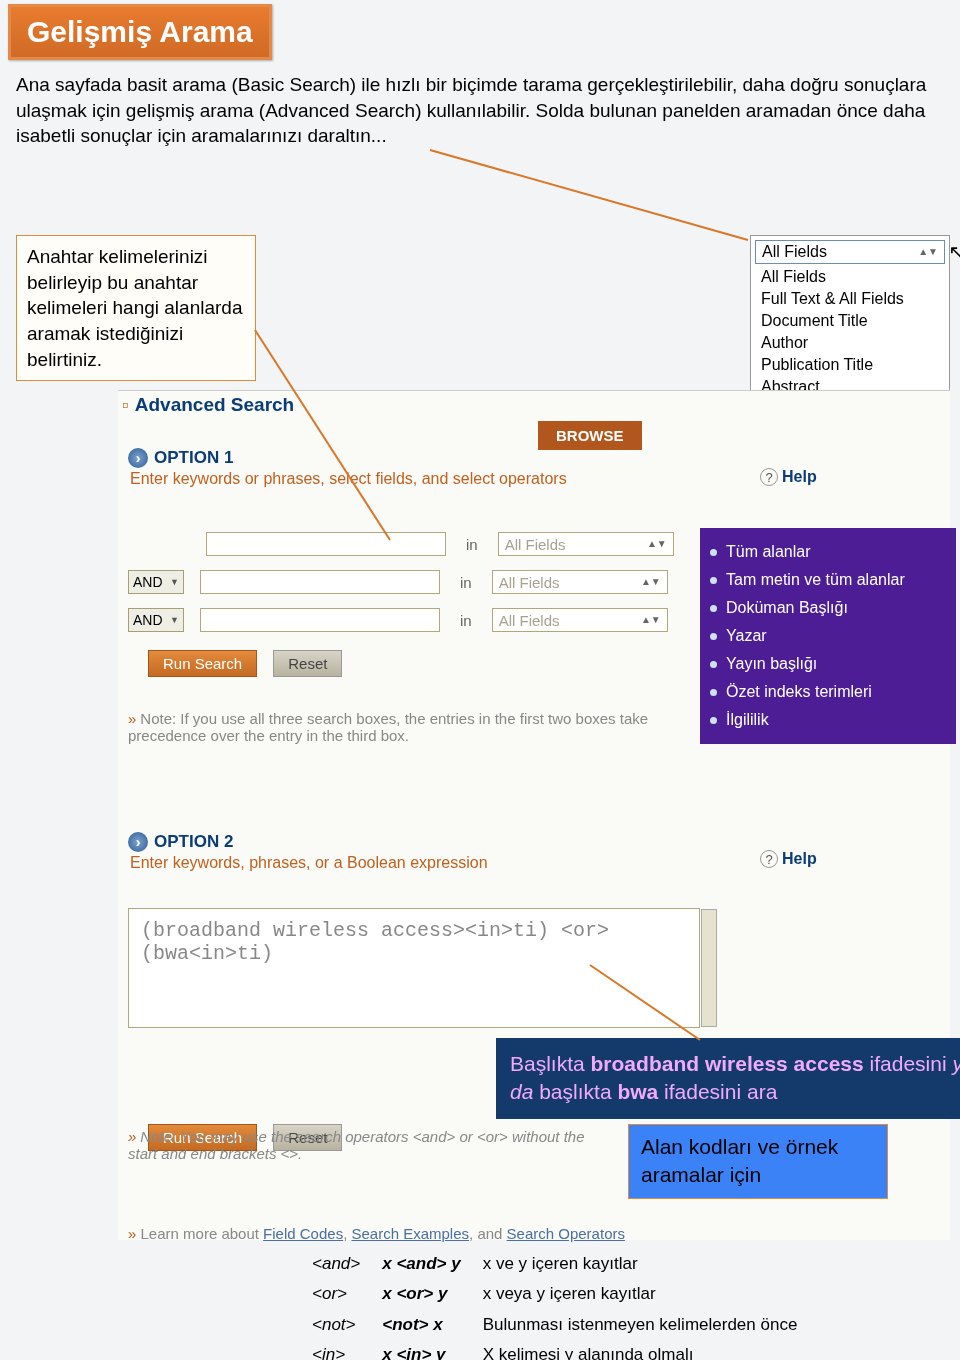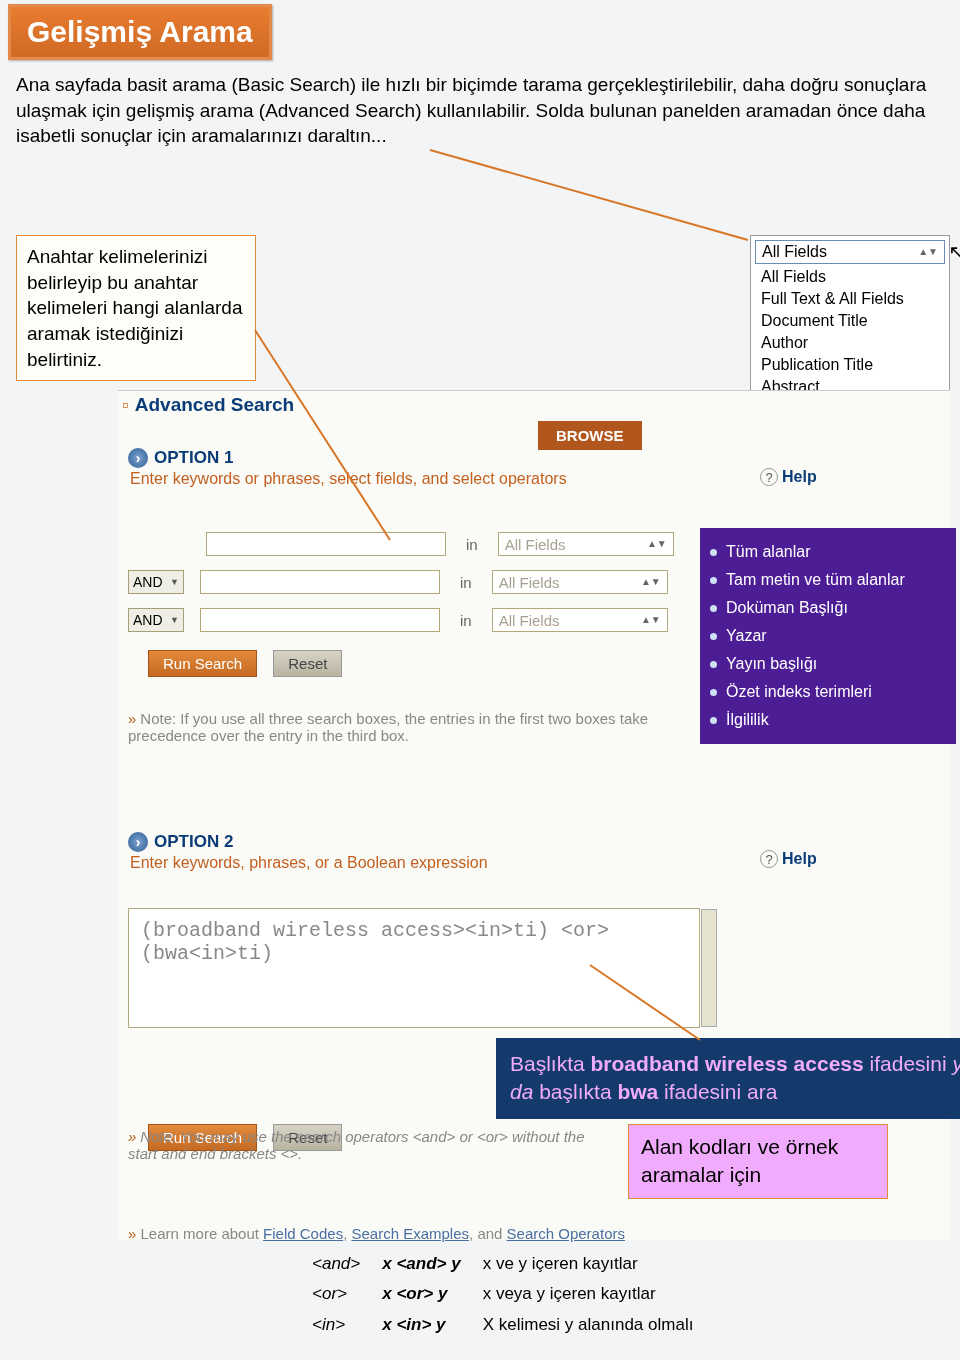--- a/index.html
+++ b/index.html
@@ -137,21 +137,21 @@
   .blue-explain {
     position: absolute; left: 448px; top: 1038px; width: 500px;
     background: #143a6b; color: #f0abfc; font-size: 21px; padding: 12px 14px;
     line-height: 1.35;
     margin-left: 48px;
   }
   .blue-explain .bold { font-weight: bold; }
   .blue-explain .ital { font-style: italic; }
   .callout-codes {
     position: absolute; left: 628px; top: 1124px; width: 260px;
-    background: #f0abfc; border: 1px solid #e08a3a;
+    background: #3b82f6; border: 1px solid #e08a3a;
     font-size: 21px; padding: 8px 12px; line-height: 1.35;
   }
   .learnmore { position:absolute; left:128px; color:#888; font-size:15px; }
   .learnmore a { color:#4a6fa0; text-decoration: underline; }
   .optable {
     position: absolute; left: 300px; top: 1248px;
     font-size: 17px; line-height: 1.55;
   }
   .optable td { padding: 1px 10px; vertical-align: top;}
   .optable td:first-child, .optable td:nth-child(2) i { font-style: italic; font-weight: normal;}
@@ -288,20 +288,25 @@
           <td>&lt;and&gt;</td>
           <td>x &lt;and&gt; y</td>
           <td>x ve y içeren kayıtlar</td>
         </tr>
     <tr>
           <td>&lt;or&gt;</td>
           <td>x &lt;or&gt; y</td>
           <td>x veya y içeren kayıtlar</td>
         </tr>
     <tr>
+          <td>&lt;not&gt;</td>
+          <td>&lt;not&gt; x</td>
+          <td>Bulunması istenmeyen kelimelerden önce</td>
+        </tr>
+    <tr>
           <td>&lt;in&gt;</td>
           <td>x &lt;in&gt; y</td>
           <td>X kelimesi y alanında olmalı</td>
         </tr>
   </tbody>
     </table>
 
   <svg class="line" style="left:0;top:0;" width="960" height="1360">
     <line x1="430" y1="150" x2="748" y2="240" stroke="#d87728" stroke-width="2"></line>
     <line x1="255" y1="330" x2="390" y2="540" stroke="#d87728" stroke-width="2"></line>

